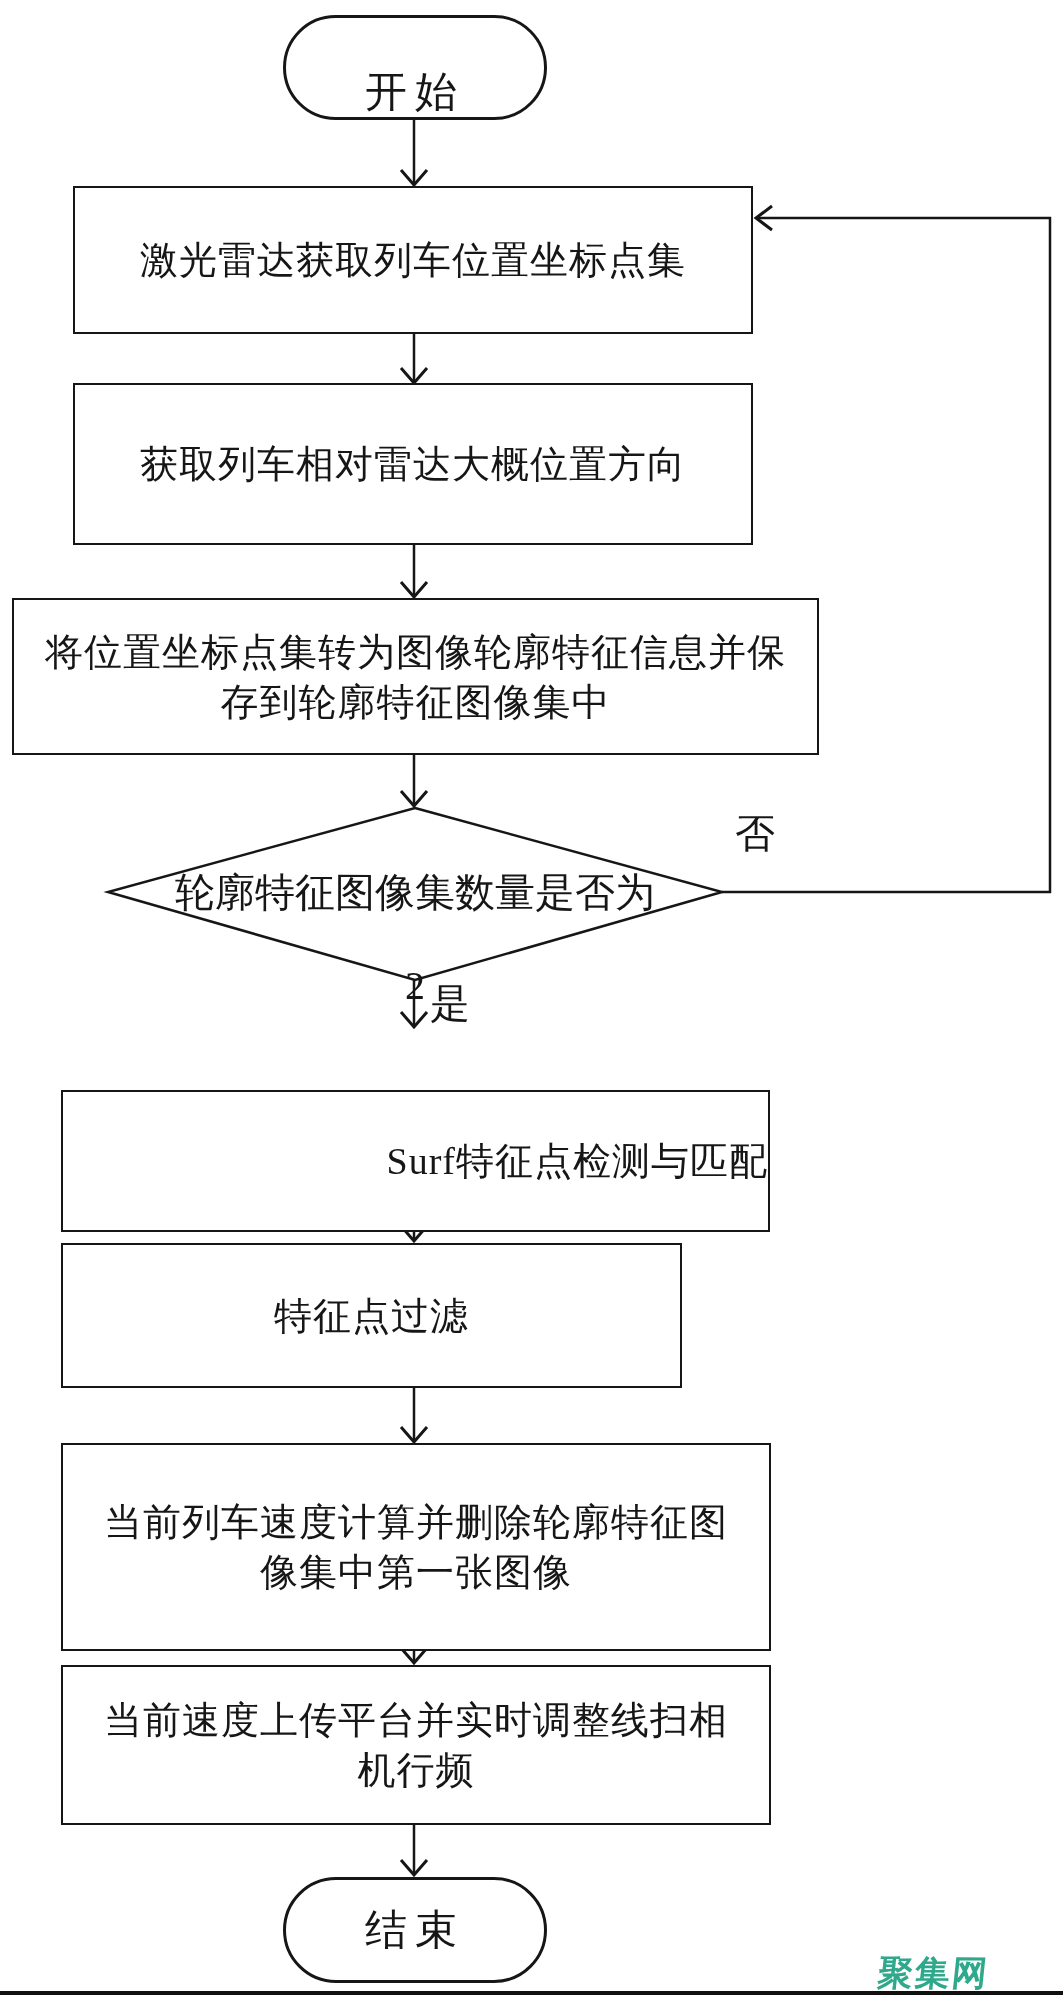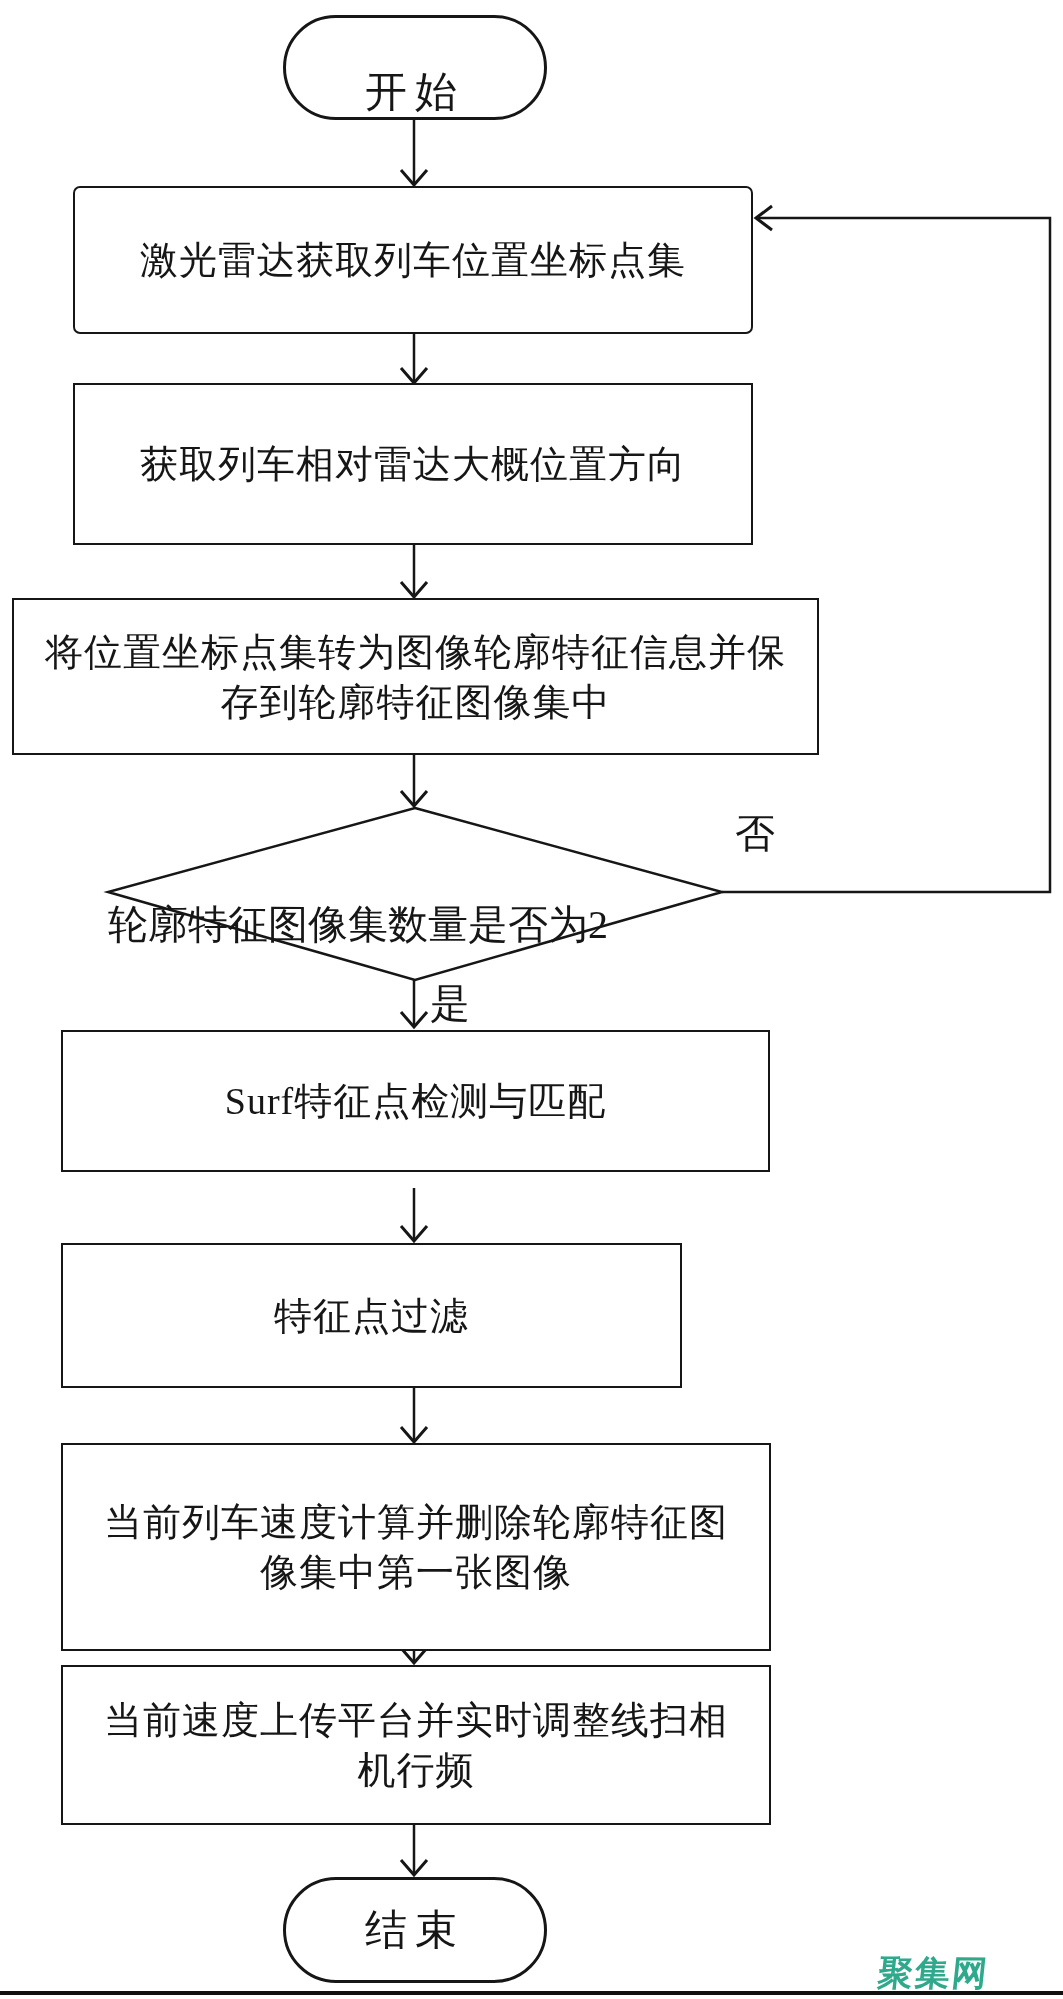--- a/index.html
+++ b/index.html
@@ -25,25 +25,26 @@
   }
   .process{border:2px solid #161616;}
   .terminal{
     border:3px solid #161616;
     border-radius:56px;
     font-size:42px;
     letter-spacing:8px;
   }
   .decision-text{
     position:absolute;
-    display:flex;flex-direction:row;
+    display:flex;flex-direction:column;
     align-items:center;justify-content:flex-start;
     text-align:center;
     font-size:40px;line-height:49px;
     background:transparent;
+    gap:44px;
   }
   .branch-label{
     position:absolute;
     font-size:40px;line-height:44px;
     background:#ffffff;
     padding:0 2px;
   }
   .watermark{
     position:absolute;
     font-family:"Liberation Sans","DejaVu Sans",sans-serif;
@@ -96,42 +97,42 @@
     <path d="M401,1648 L414,1663 L427,1648" stroke-width="3"></path>
 
     <line x1="414" y1="1825" x2="414" y2="1874"></line>
     <path d="M401,1860 L414,1875 L427,1860" stroke-width="3"></path>
   </svg>
 
   <div class="node terminal" style="left:283px;top:15px;width:264px;height:105px;justify-content:flex-end;">
     <span>开始</span>
   </div>
 
-  <div class="node process" style="left:73px;top:186px;width:680px;height:148px;border-radius:7px;">
+  <div class="node process" style="left:73px;top:186px;width:680px;height:148px;">
     <span>激光雷达获取列车位置坐标点集</span>
   </div>
 
   <div class="node process" style="left:73px;top:383px;width:680px;height:162px;">
     <span>获取列车相对雷达大概位置方向</span>
   </div>
 
   <div class="node process" style="left:12px;top:598px;width:807px;height:157px;">
     <span>将位置坐标点集转为图像轮廓特征信息并保</span>
     <span>存到轮廓特征图像集中</span>
   </div>
 
   <div class="decision-text" style="left:108px;top:868px;width:614px;height:112px;">
     <span>轮廓特征图像集数量是否为</span>
     <span>2</span>
   </div>
 
   <div class="branch-label" style="left:733px;top:812px;">否</div>
   <div class="branch-label" style="left:428px;top:982px;">是</div>
 
-  <div class="node process" style="left:61px;top:1030px;width:709px;height:142px;">
+  <div class="node process" style="left:61px;top:1090px;width:709px;height:142px;align-items:flex-end;">
     <span>Surf特征点检测与匹配</span>
   </div>
 
   <div class="node process" style="left:61px;top:1243px;width:621px;height:145px;">
     <span>特征点过滤</span>
   </div>
 
   <div class="node process" style="left:61px;top:1443px;width:710px;height:208px;">
     <span>当前列车速度计算并删除轮廓特征图</span>
     <span>像集中第一张图像</span>

